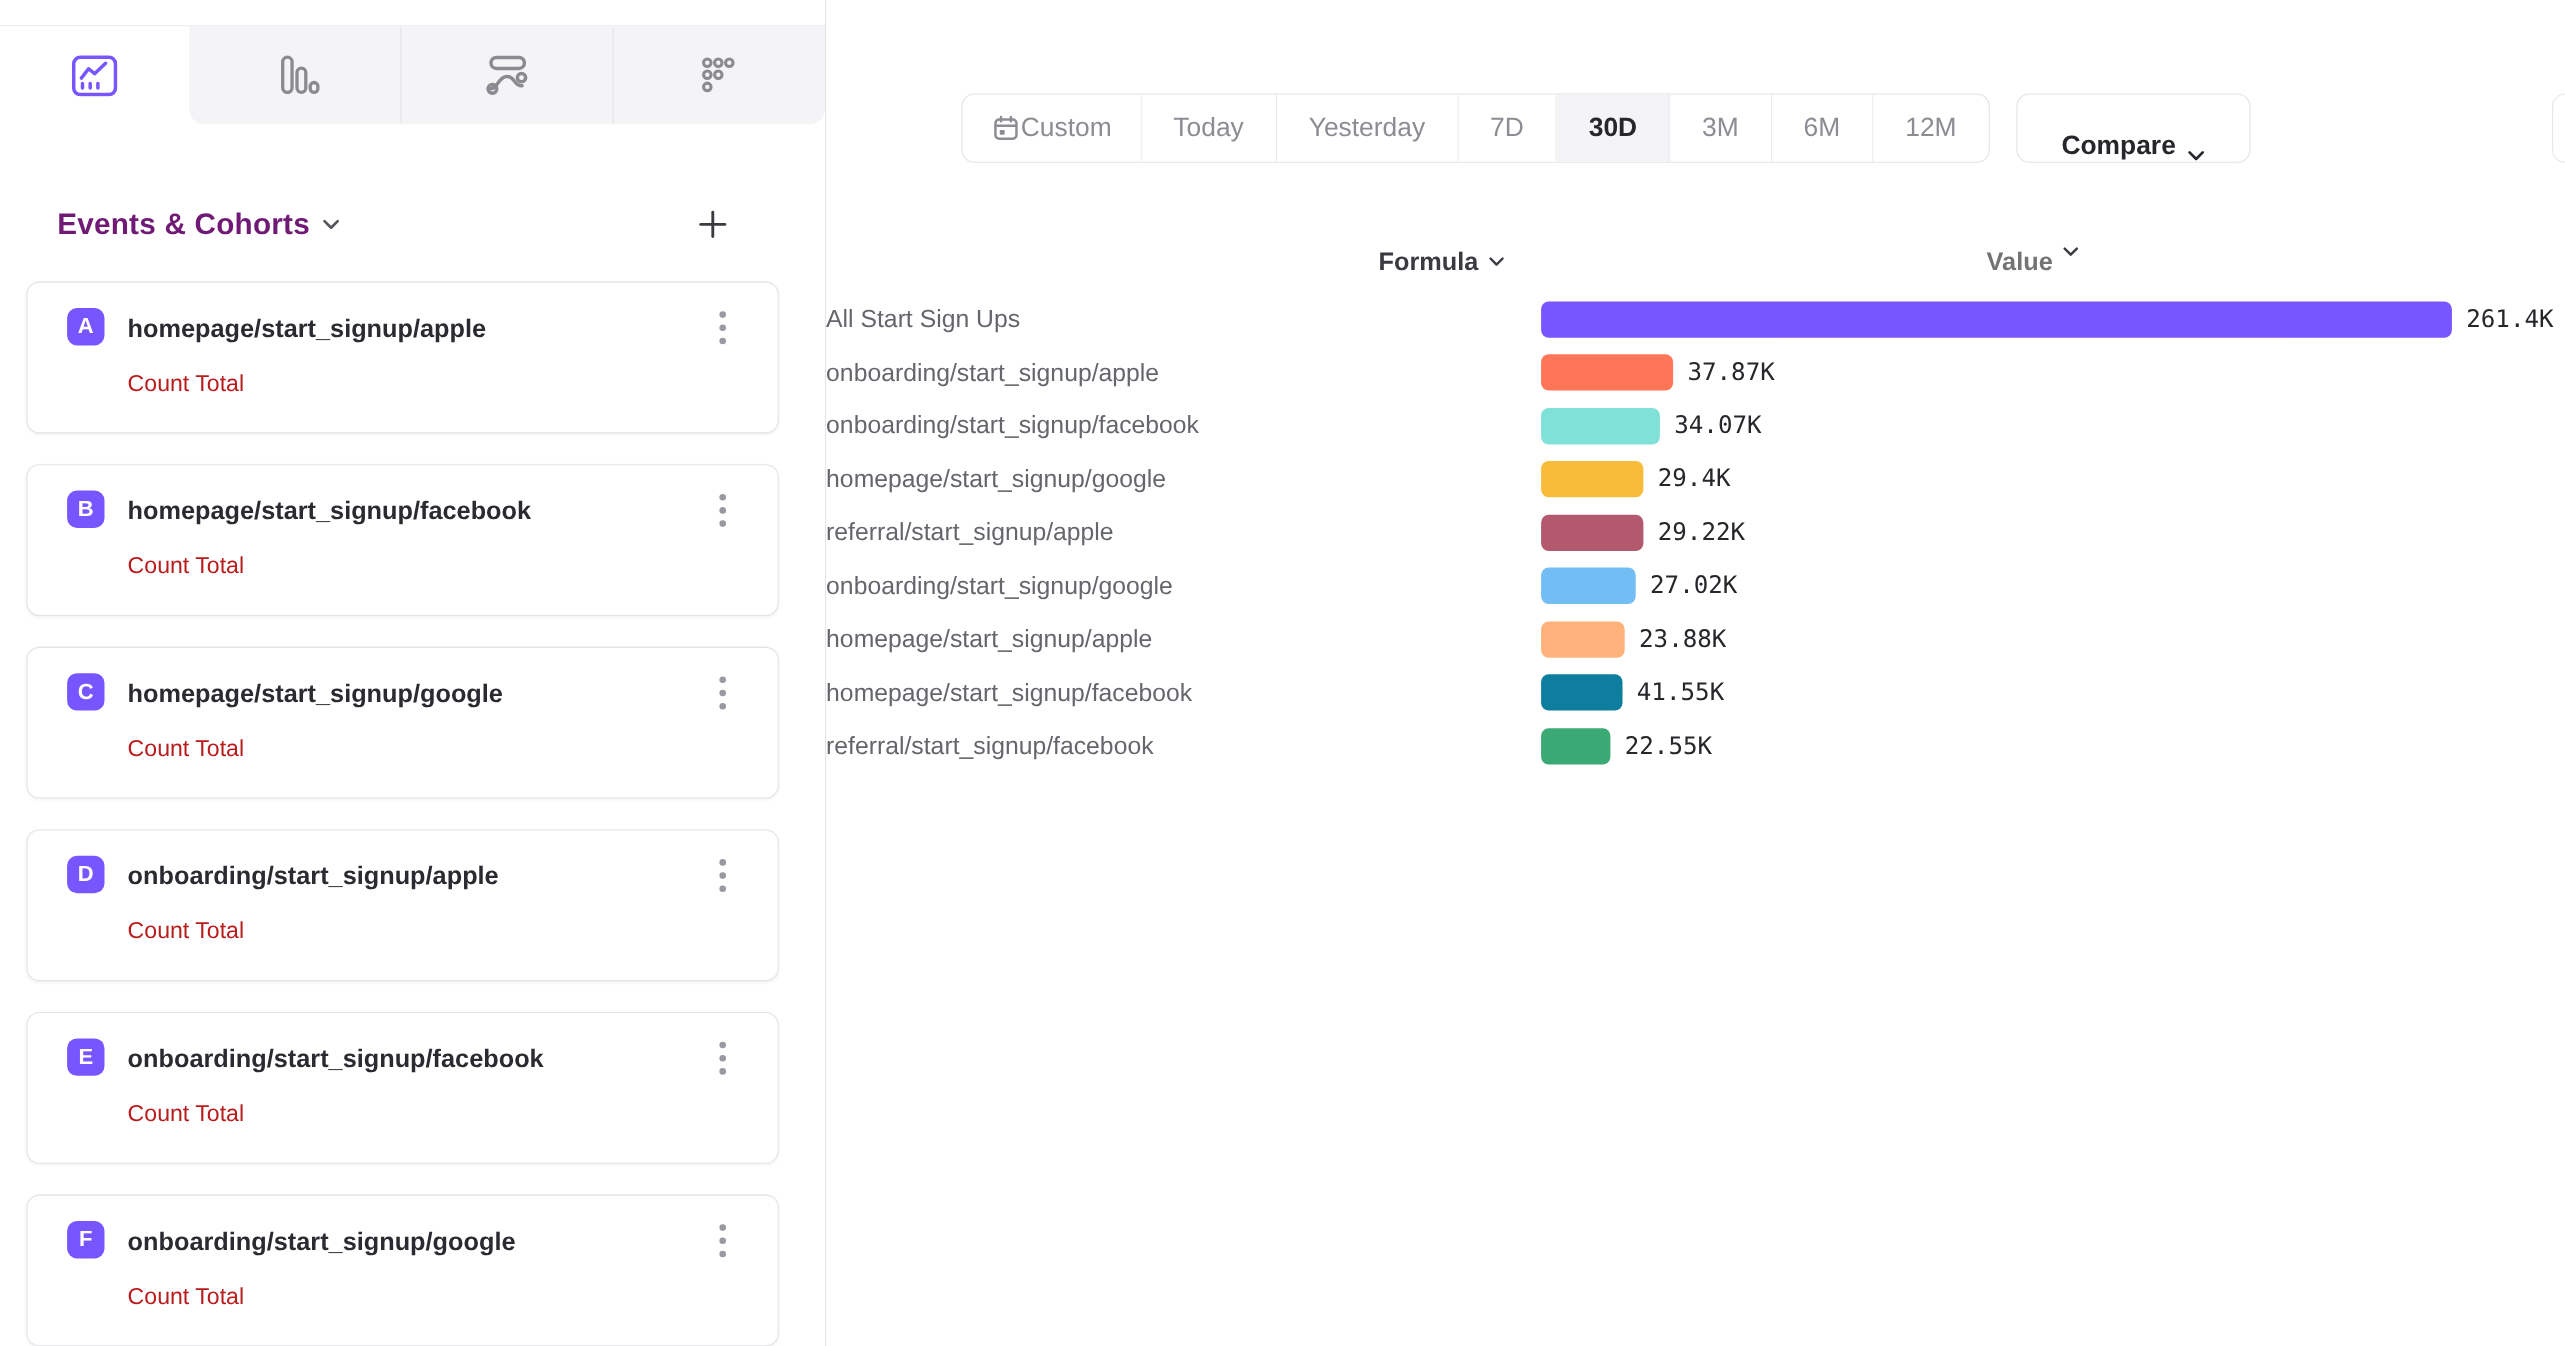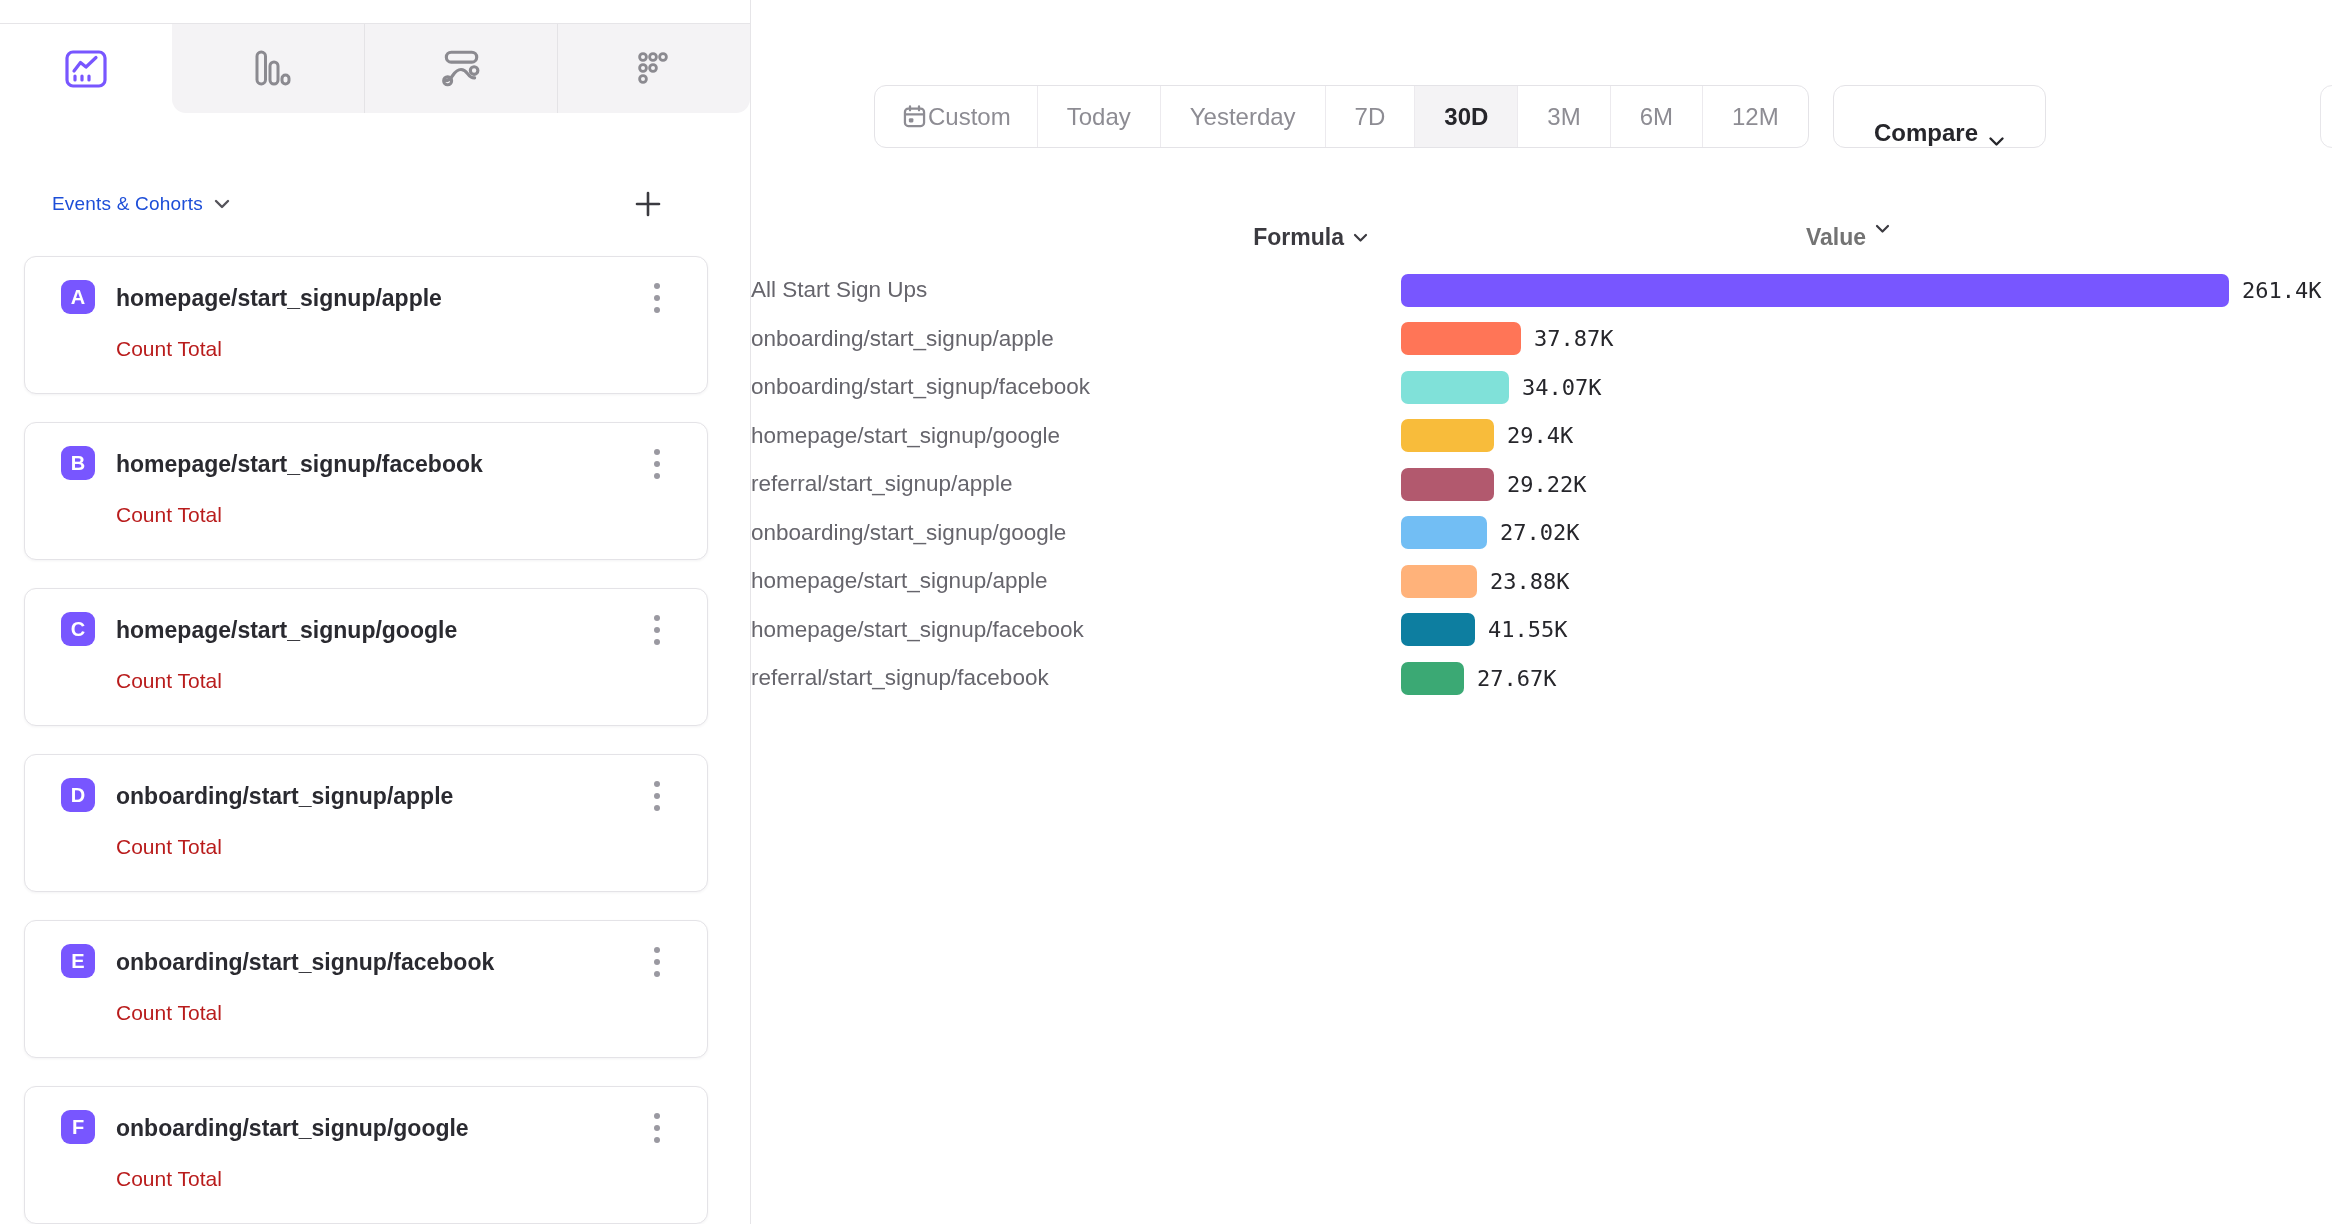--- a/index.html
+++ b/index.html
@@ -13,21 +13,21 @@
             border-top:1px solid #e6e5e8;display:flex;box-sizing:content-box;}
   .tab{display:flex;align-items:center;justify-content:center;cursor:pointer;}
   .tab-active{width:172px;background:#fff;}
   .tabgroup{flex:1;display:flex;background:#f4f3f5;border-radius:0 0 14px 14px;overflow:hidden;}
   .tabgroup .tab{flex:1;}
   .tabgroup .tab + .tab{border-left:1px solid #e4e3e6;}
 
   .sidebar-head{position:absolute;left:52px;top:180px;width:616px;height:48px;
                 display:flex;align-items:center;}
   .sidebar-title-wrap{display:flex;align-items:center;gap:10px;cursor:pointer;}
-  .sidebar-title{font-size:19px;font-weight:400;color:#1d4ed8;letter-spacing:.2px;}
+  .sidebar-title{font-size:27px;font-weight:700;color:#701a75;letter-spacing:.2px;}
   .plus-btn{margin-left:auto;display:flex;align-items:center;justify-content:center;
             width:40px;height:40px;cursor:pointer;}
 
   .cards{position:absolute;left:24px;top:256px;width:684px;display:flex;
          flex-direction:column;gap:28px;}
   .card{position:relative;height:138px;background:#fff;border:1px solid #e4e3e7;
         border-radius:12px;box-sizing:border-box;box-shadow:0 1px 3px rgba(25,25,35,.05);}
   .badge{position:absolute;left:36px;top:23px;width:34px;height:34px;border-radius:9px;
          background:#7856FF;color:#fff;font-size:20px;font-weight:700;
          display:flex;align-items:center;justify-content:center;}
@@ -360,19 +360,19 @@
           <div class="bar-zone">
             <div class="bar" style="width: 74px; background: rgb(13, 126, 160);"></div>
             <div class="row-value">41.55K</div>
           </div>
         </div>
 
         <div class="chart-row">
           <div class="row-label">referral/start_signup/facebook</div>
           <div class="bar-zone">
             <div class="bar" style="width: 63px; background: rgb(59, 169, 116);"></div>
-            <div class="row-value">27.67K</div>
+            <div class="row-value">22.55K</div>
           </div>
         </div>
       </div>
   </div>
 
 </div>
 
 </body></html>

